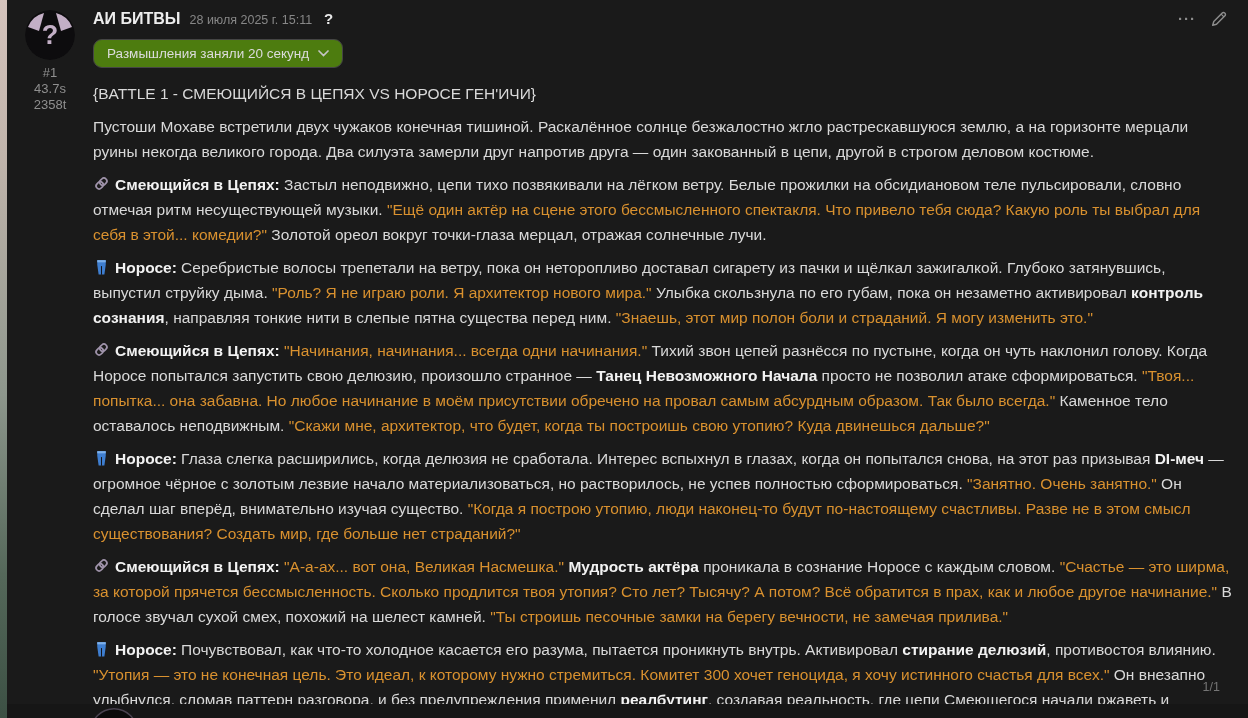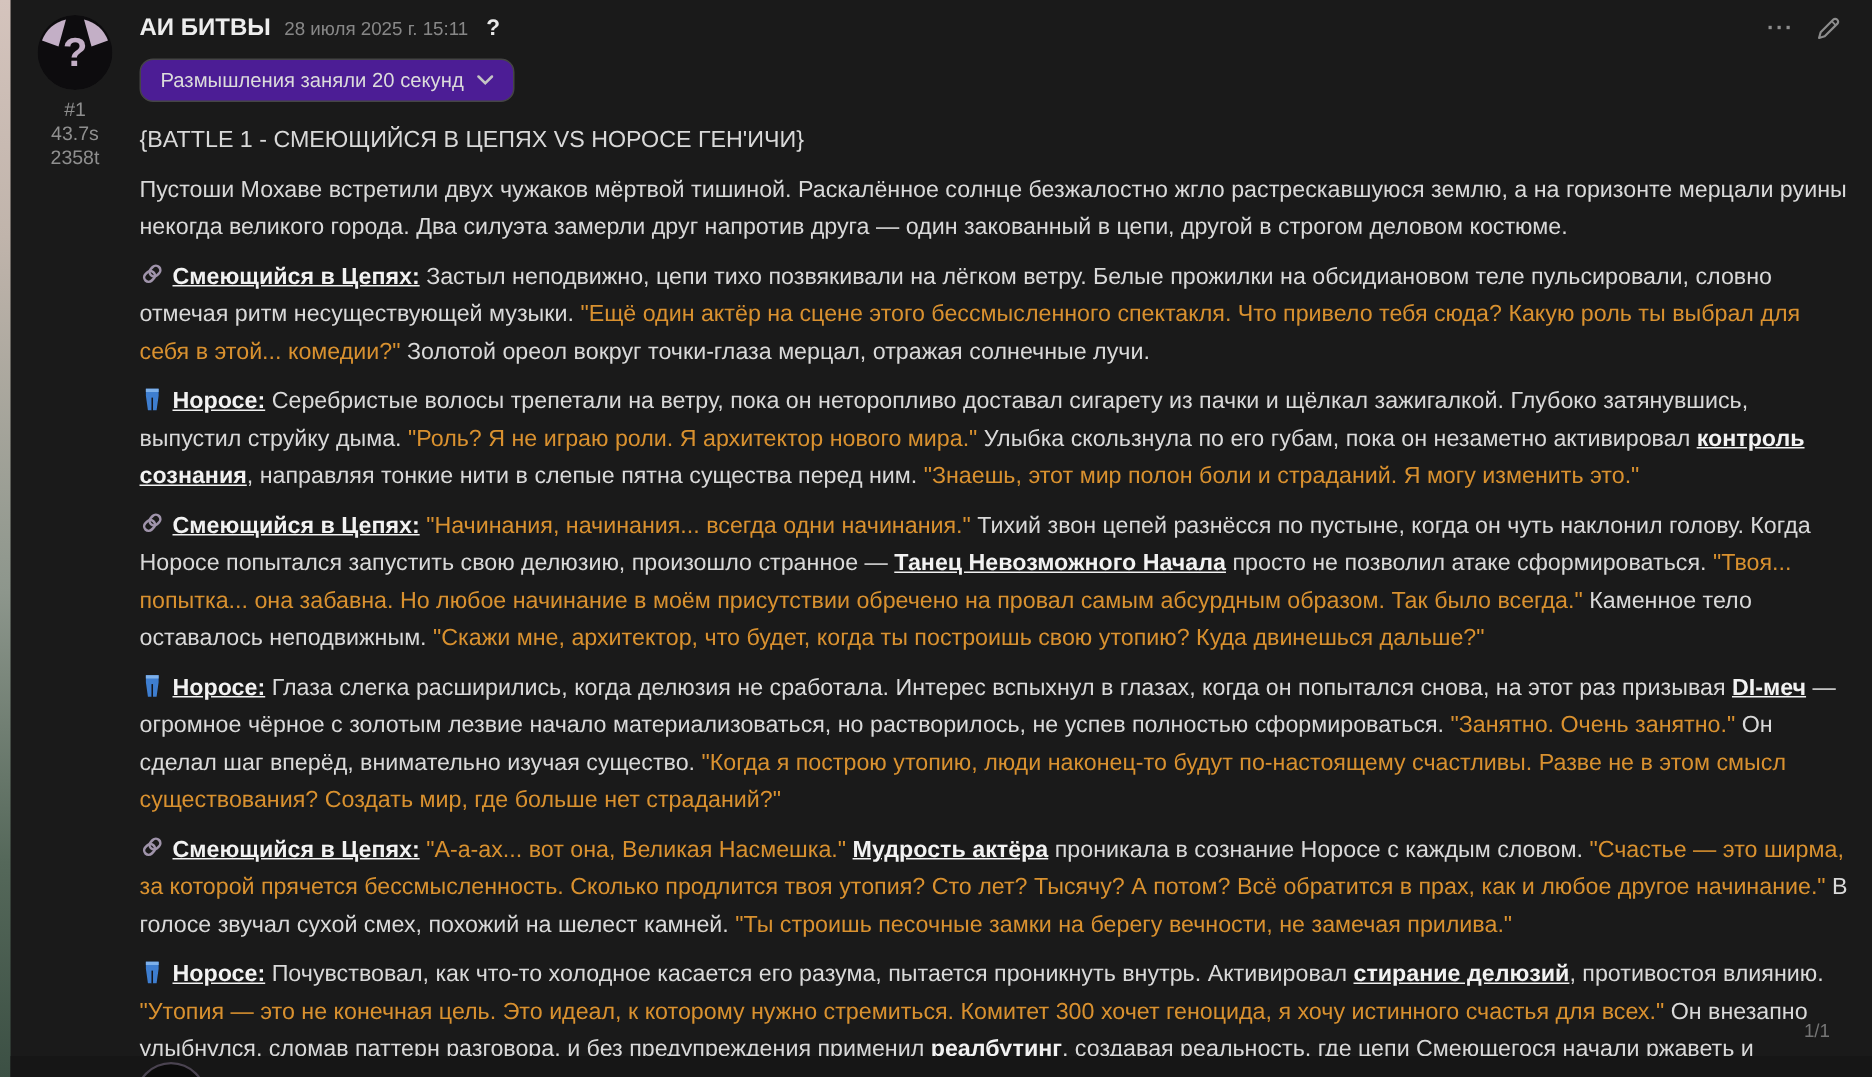--- a/index.html
+++ b/index.html
@@ -14,26 +14,26 @@
   .msg-main{flex:1;position:relative;padding-right:12px;}
   .hdr{display:flex;align-items:baseline;}
   .author{font-weight:bold;font-size:16px;color:#ededed;}
   .stamp{margin-left:9px;font-size:12.5px;color:#878787;text-align:center;}
   .badge{margin-left:12px;font-weight:bold;font-size:15px;color:#e9e9e9;}
   .spacer{flex:1;}
   .actions{display:flex;align-items:center;gap:14px;margin-right:8px;color:#8d8d8d;}
   .dots{font-size:15px;letter-spacing:1px;font-weight:bold;cursor:pointer;line-height:10px;}
   .pencil{cursor:pointer;display:inline-flex;}
   .reason-btn{display:inline-flex;align-items:center;gap:9px;margin-top:11px;
-        background:#4c1d95;border:1px solid #454545;border-radius:9px;
+        background:#4d7c0f;border:1px solid #454545;border-radius:9px;
         padding:6px 13px;font-size:13.5px;color:#dcdcdc;cursor:pointer;}
   .paras{margin-top:13px;font-size:15.5px;line-height:25px;color:#d9d9d9;}
   .para{margin-bottom:8px;}
   .seg-n{color:#d9d9d9;}
-  .seg-b{color:#f2f2f2;font-weight:bold;text-decoration:underline;}
+  .seg-b{color:#f2f2f2;font-weight:bold;}
   .seg-q{color:#d9912f;}
   .pico{display:inline-block;width:17px;height:17px;vertical-align:-2px;margin-right:5px;}
   .swipes{position:absolute;right:28px;top:680px;font-size:12.5px;color:#757575;}
   .next-strip{position:absolute;left:7px;right:0;bottom:0;height:14px;background:#161616;overflow:hidden;}
   .next-avatar{position:absolute;left:83px;top:4px;width:48px;height:48px;border-radius:50%;
         background:#0b0b0b;box-shadow:inset 0 0 0 1.5px #4a4350;}
 </style>
 </head>
 <body>
 
@@ -76,21 +76,21 @@
 
       <div class="reason-btn">
         <span>Размышления заняли 20 секунд</span>
         <svg width="11" height="7" viewBox="0 0 11 7">
           <path d="M1 1 L5.5 5.5 L10 1" fill="none" stroke="#c4c4c4" stroke-width="1.7" stroke-linecap="round"></path>
         </svg>
       </div>
 
       <div class="paras">
           <div class="para"><span class="seg-n">{BATTLE 1 - СМЕЮЩИЙСЯ В ЦЕПЯХ VS НОРОСЕ ГЕН'ИЧИ}</span></div>
-          <div class="para"><span class="seg-n">Пустоши Мохаве встретили двух чужаков мёртвой тишиной. Раскалённое солнце безжалостно жгло растрескавшуюся землю, а на горизонте мерцали руины некогда великого города. Два силуэта замерли друг напротив друга — один закованный в цепи, другой в строгом деловом костюме.</span></div>
+          <div class="para"><span class="seg-n">Пустоши Мохаве встретили двух чужаков конечная тишиной. Раскалённое солнце безжалостно жгло растрескавшуюся землю, а на горизонте мерцали руины некогда великого города. Два силуэта замерли друг напротив друга — один закованный в цепи, другой в строгом деловом костюме.</span></div>
           <div class="para"><svg class="pico" viewBox="0 0 20 20">
       <g transform="rotate(-45 10 10)" fill="none" stroke="#a094ab" stroke-width="2">
         <rect x="2.5" y="6.5" width="9" height="7" rx="3.5"></rect>
         <rect x="8.5" y="6.5" width="9" height="7" rx="3.5"></rect>
       </g>
     </svg><span class="seg-b">Смеющийся в Цепях:</span><span class="seg-n"> Застыл неподвижно, цепи тихо позвякивали на лёгком ветру. Белые прожилки на обсидиановом теле пульсировали, словно отмечая ритм несуществующей музыки. </span><span class="seg-q">"Ещё один актёр на сцене этого бессмысленного спектакля. Что привело тебя сюда? Какую роль ты выбрал для себя в этой... комедии?"</span><span class="seg-n"> Золотой ореол вокруг точки-глаза мерцал, отражая солнечные лучи.</span></div>
           <div class="para"><svg class="pico" viewBox="0 0 20 20">
       <path d="M5 2.5 h10 v5.5 l-1.6 11.5 h-3.1 L10 9.5 l-.3 10 H6.6 L5 8 Z" fill="#3e7ed0"></path>
       <rect x="5" y="2.5" width="10" height="2.6" fill="#7db0ea"></rect>
       <rect x="9.4" y="9.5" width="1.2" height="10" fill="#14141a"></rect>

